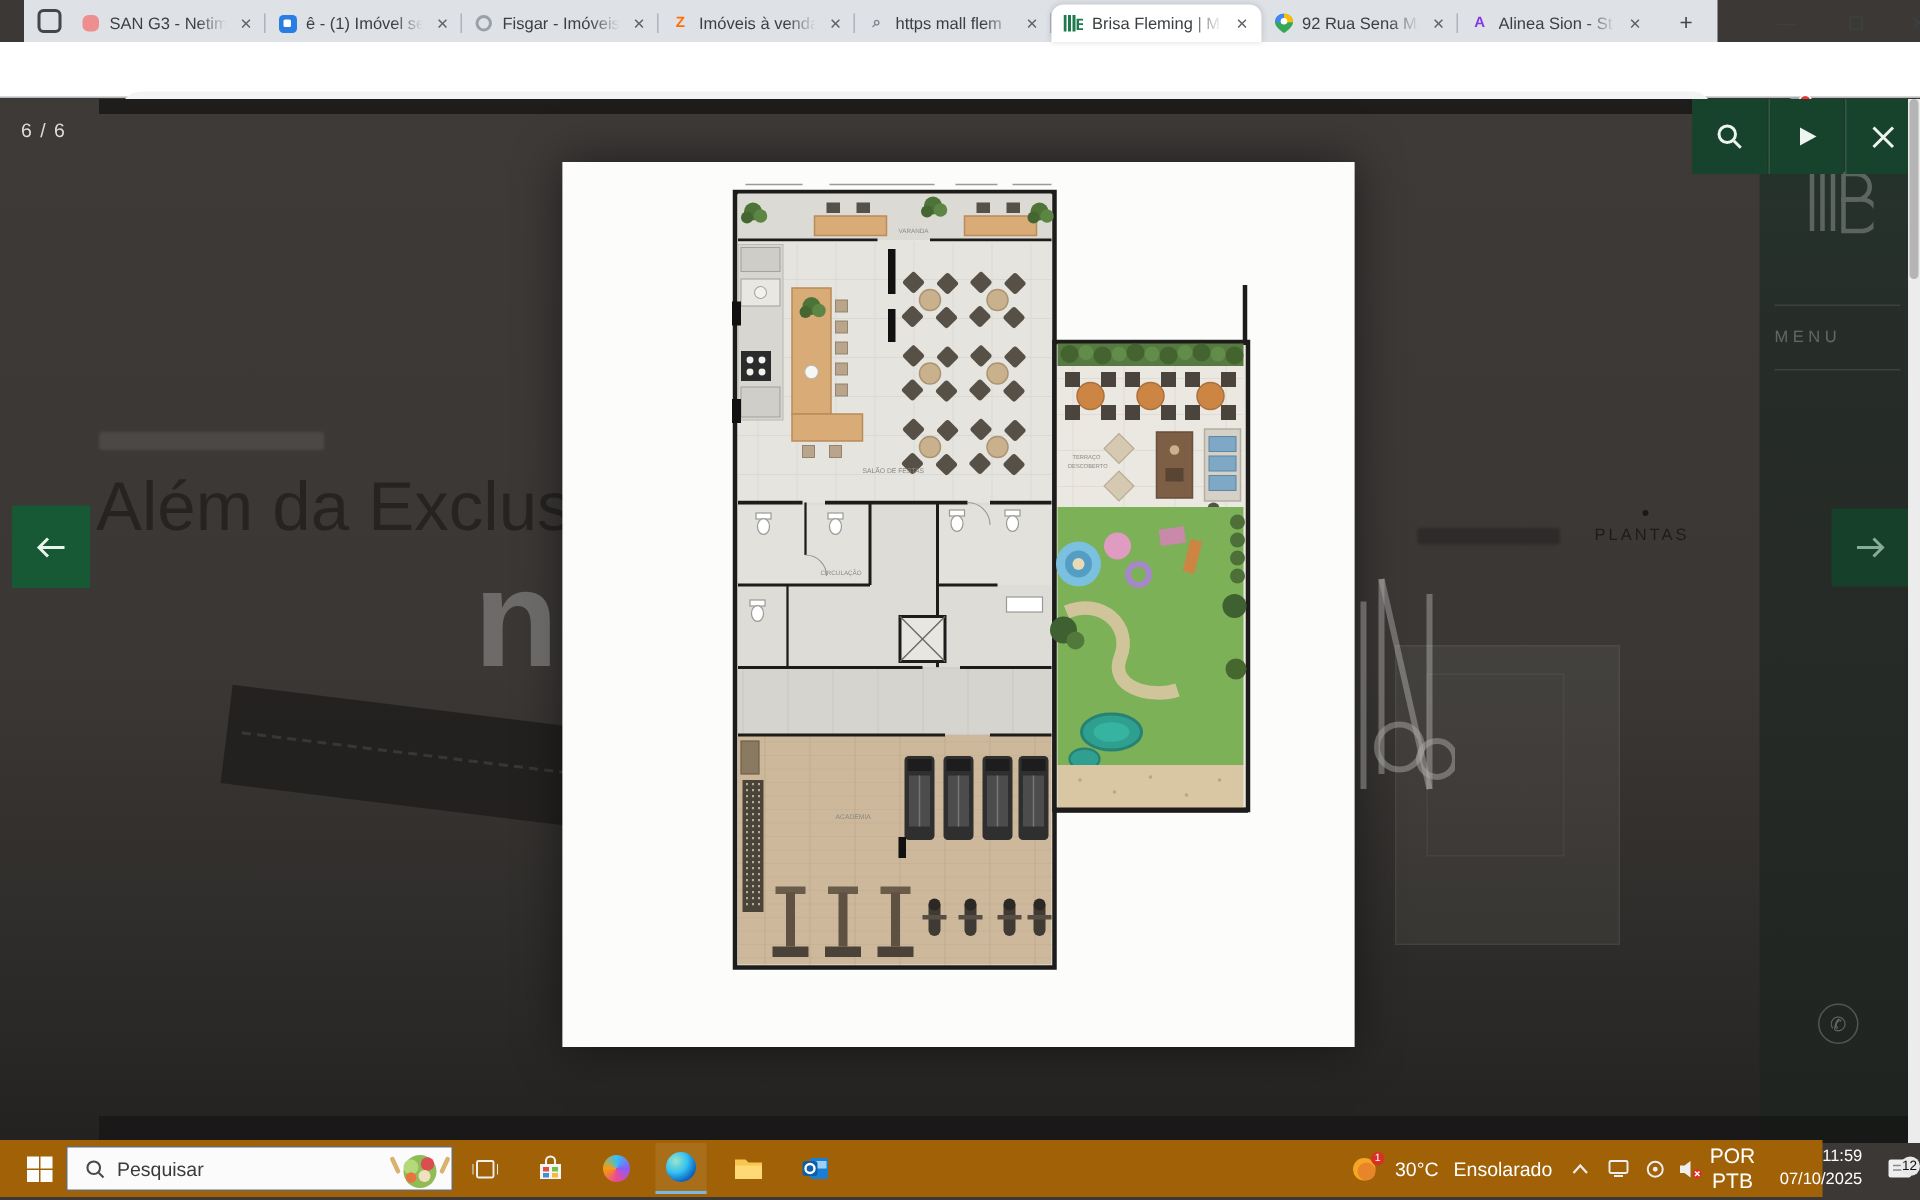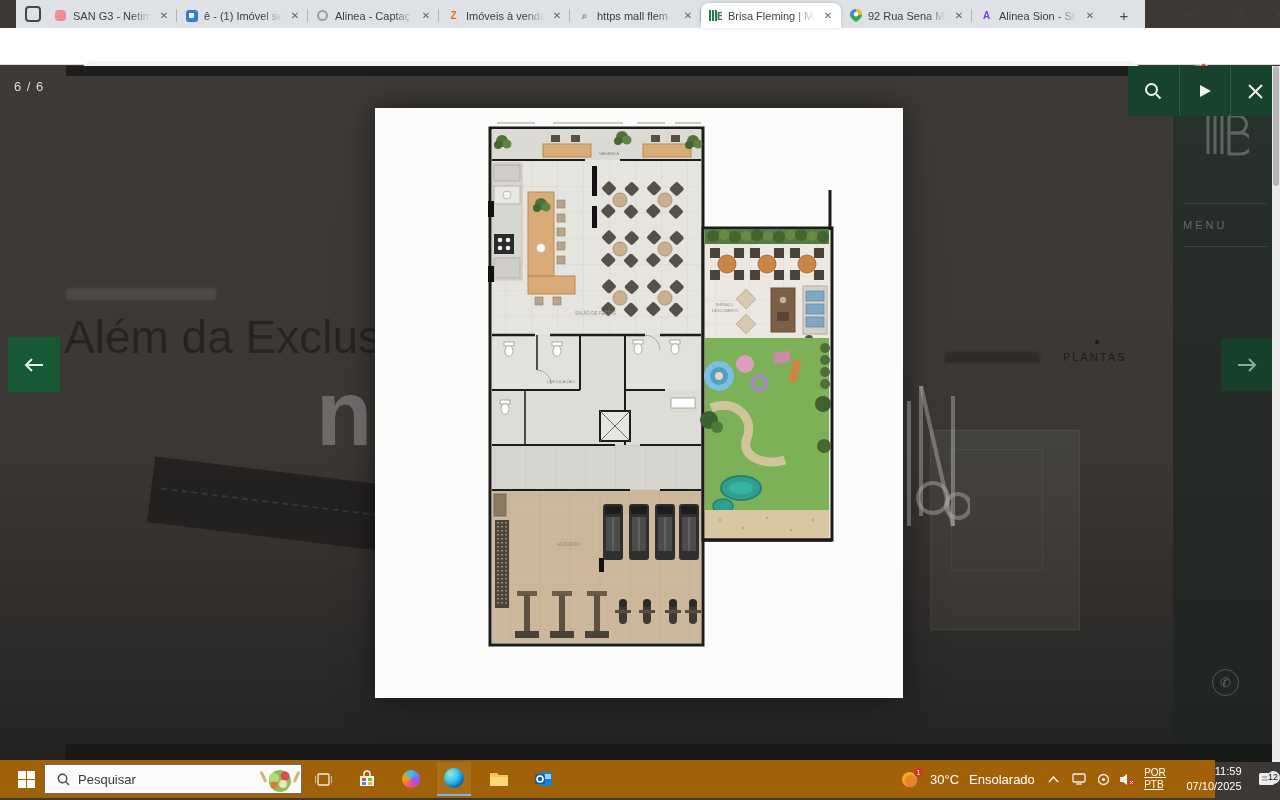--- a/index.html
+++ b/index.html
@@ -60,21 +60,21 @@
   #taskbar{left:0;top:760px;width:1215px;height:38px;background:#a16207;}
   #startbtn{left:8px;top:0;width:36px;height:38px;display:flex;align-items:center;justify-content:center;}
   .winflag{display:grid;grid-template-columns:8px 8px;grid-template-rows:8px 8px;gap:1px;}
   .winflag i{background:#fdfdfd;}
   #searchbox{left:44px;top:4px;width:258px;height:30px;background:#fbfbfb;border:1px solid #6b6b6b;display:flex;align-items:center;gap:8px;padding:0 0 0 12px;color:#3a3a3a;font-size:13px;}
   #salad{margin-left:auto;width:42px;height:28px;position:relative;overflow:hidden;}
   .tbapp{top:2px;width:34px;height:34px;display:flex;align-items:center;justify-content:center;}
   .tbapp.active{background:rgba(255,255,255,.08);border-bottom:2px solid #76b9ed;}
   .trayico{color:#eee;font-size:12px;top:0;height:38px;display:flex;align-items:center;justify-content:center;}
   #traytext{color:#fff;font-size:13px;top:0;height:38px;display:flex;align-items:center;gap:10px;}
-  .lang{color:#fff;font-size:10px;line-height:1.25;text-decoration:underline;}
+  .lang{color:#fff;font-size:14px;line-height:1.25;text-align:center;}
   .clock{color:#fff;font-size:11px;line-height:1.35;text-align:right;}
   #notifbadge{position:absolute;right:-5px;bottom:3px;background:#e8e8e8;color:#111;font-size:9px;border-radius:50%;width:13px;height:13px;display:flex;align-items:center;justify-content:center;}
 
   
   #scrollbar{left:1272px;top:66px;width:8px;height:696px;background:#ececec;}
   #scrollthumb{left:1273px;top:66px;width:6px;height:120px;background:#b5b5b5;border-radius:3px;}
 
   svg text{font-family:"Liberation Sans",sans-serif;}
 </style>
 </head>
@@ -98,21 +98,21 @@
             <span style="width:5px;height:5px;background:#fff;border-radius:1px"></span>
           </span>
         </span>
       <span class="title">ê - (1) Imóvel se</span>
       <span class="close">✕</span>
     </div>
     <div class="tab abs" style="left:292px;width:131px">
       <span class="fav">
           <span style="width:11px;height:11px;border-radius:50%;border:2px solid #9aa0a6"></span>
         </span>
-      <span class="title">Alinea - Captaç</span>
+      <span class="title">Fisgar - Imóveis</span>
       <span class="close">✕</span>
     </div>
     <div class="tab abs" style="left:423px;width:131px">
       <span class="fav" style="color:#ff6f00">Z</span>
       <span class="title">Imóveis à venda</span>
       <span class="close">✕</span>
     </div>
     <div class="tab abs" style="left:554px;width:131px">
       <span class="fav" style="color:#80868b">⌕</span>
       <span class="title">https mall flem</span>

